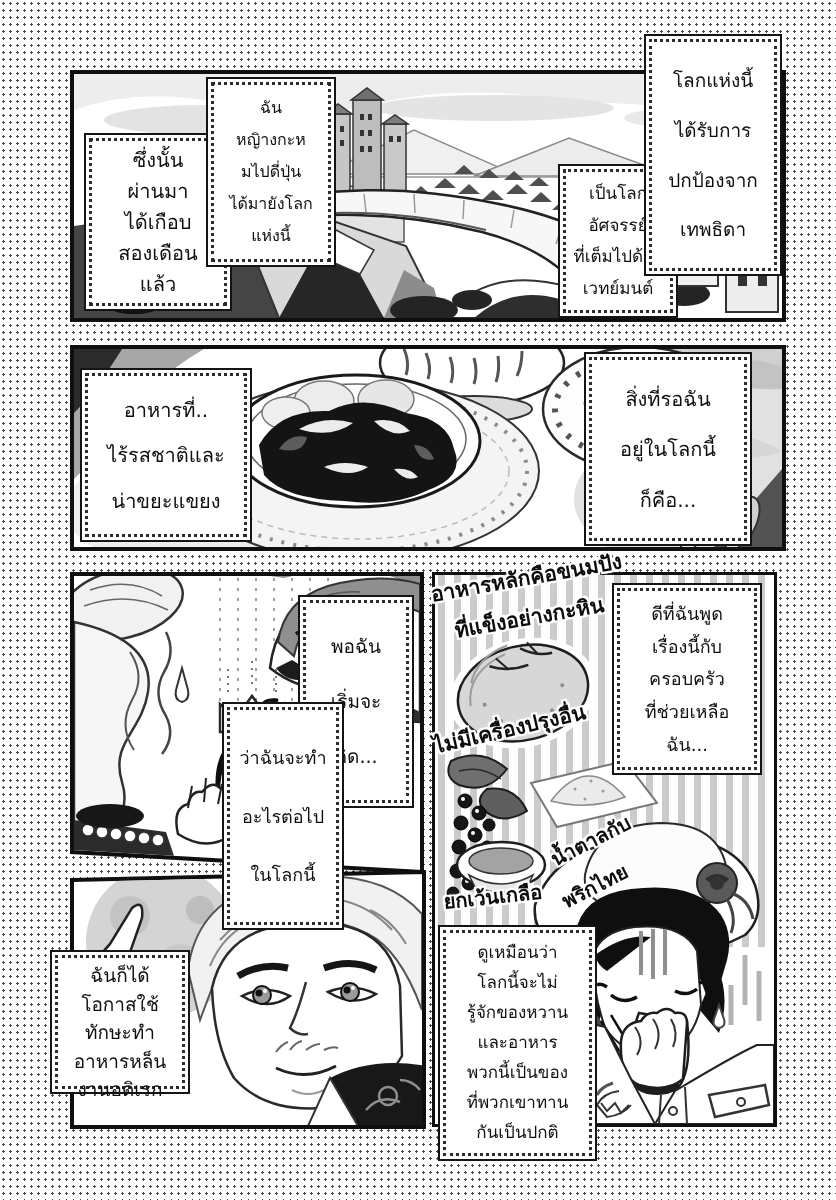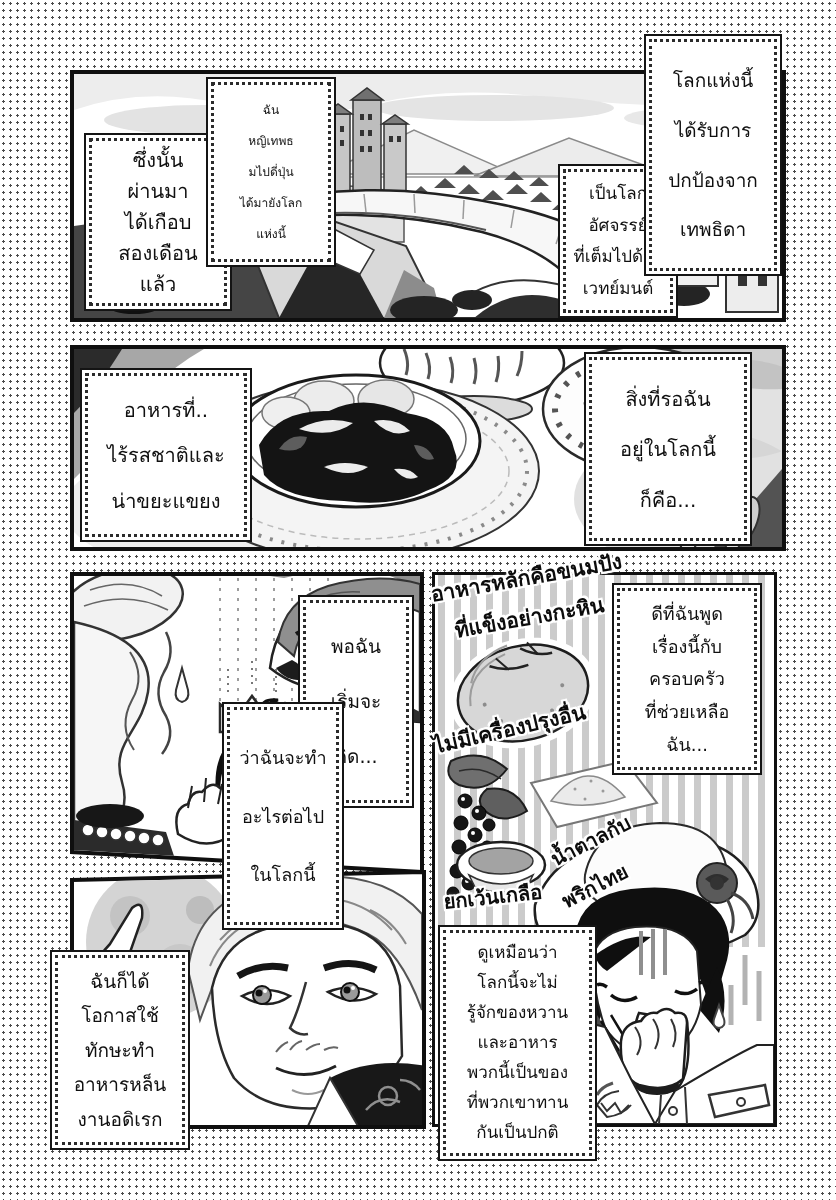--- a/index.html
+++ b/index.html
@@ -462,23 +462,23 @@
   <div class="bubble" style="left:84px;top:133px;width:148px;height:178px;">
     <div class="btxt" style="font-size:20px;">
         <div>ซึ่งนั้น</div>
         <div>ผ่านมา</div>
         <div>ได้เกือบ</div>
         <div>สองเดือน</div>
         <div>แล้ว</div>
       </div>
   </div>
   <div class="bubble" style="left:206px;top:77px;width:130px;height:190px;">
-    <div class="btxt" style="font-size:12px;">
+    <div class="btxt" style="font-size:16px;">
         <div>ฉัน</div>
-        <div>หญิเทพธ</div>
+        <div>หญิางกะห</div>
         <div>มไปดี่ปุ่น</div>
         <div>ได้มายังโลก</div>
         <div>แห่งนี้</div>
       </div>
   </div>
   <div class="bubble" style="left:558px;top:164px;width:120px;height:154px;">
     <div class="btxt" style="font-size:17px;">
         <div>เป็นโลก</div>
         <div>อัศจรรย์</div>
         <div>ที่เต็มไปด้วย</div>
@@ -523,21 +523,21 @@
   </div>
   <div class="bubble" style="left:612px;top:583px;width:150px;height:192px;">
     <div class="btxt" style="font-size:18px;">
         <div>ดีที่ฉันพูด</div>
         <div>เรื่องนี้กับ</div>
         <div>ครอบครัว</div>
         <div>ที่ช่วยเหลือ</div>
         <div>ฉัน...</div>
       </div>
   </div>
-  <div class="bubble" style="left:50px;top:950px;width:140px;height:200px;">
+  <div class="bubble" style="left:50px;top:950px;width:140px;height:144px;">
     <div class="btxt" style="font-size:19px;">
         <div>ฉันก็ได้</div>
         <div>โอกาสใช้</div>
         <div>ทักษะทำ</div>
         <div>อาหารหล็น</div>
         <div>งานอดิเรก</div>
       </div>
   </div>
   <div class="bubble" style="left:438px;top:925px;width:159px;height:236px;">
     <div class="btxt" style="font-size:17px;">

